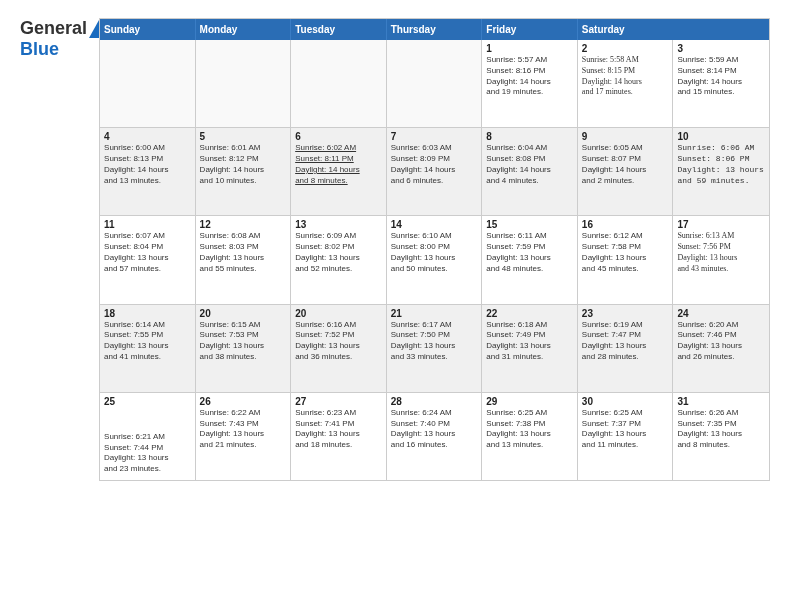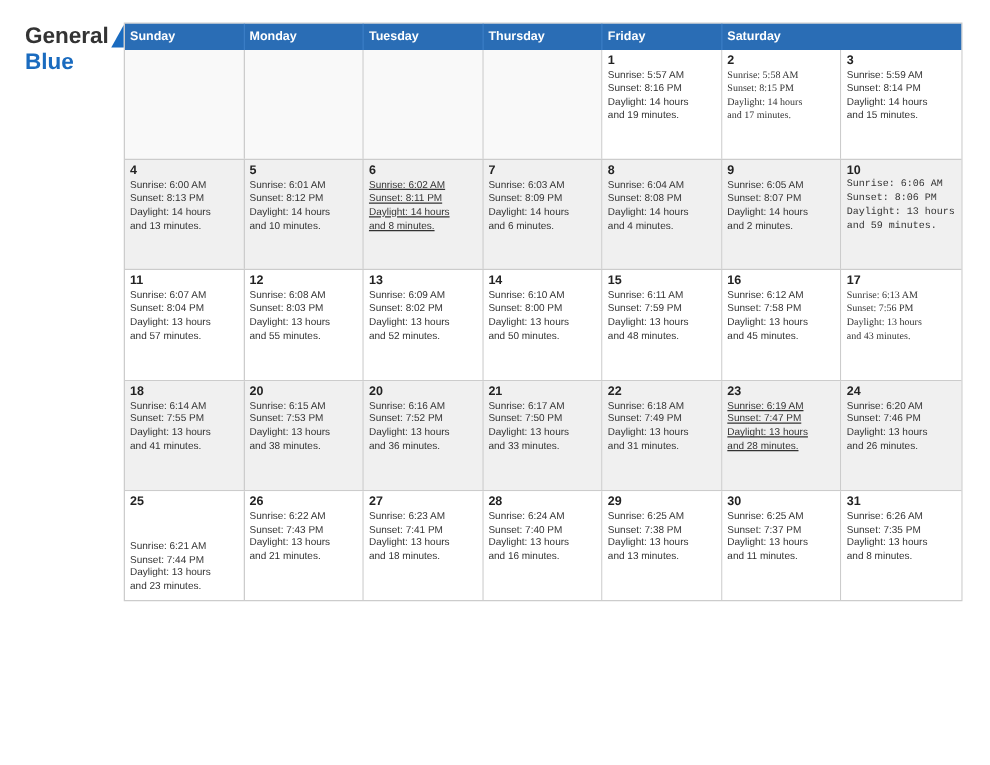--- a/index.html
+++ b/index.html
@@ -314,21 +314,21 @@
           </div>
           <div class="cal-cell shaded">
             <span class="day-num">22</span>
             <div class="cell-text" style="white-space: pre-line;">Sunrise: 6:18 AM
 Sunset: 7:49 PM
 Daylight: 13 hours
 and 31 minutes.</div>
           </div>
           <div class="cal-cell shaded">
             <span class="day-num">23</span>
-            <div class="cell-text" style="white-space: pre-line; text-decoration: underline;">Sunrise: 6:19 AM
+            <div class="cell-text" style="white-space: pre-line;">Sunrise: 6:19 AM
 Sunset: 7:47 PM
 Daylight: 13 hours
 and 28 minutes.</div>
           </div>
           <div class="cal-cell shaded">
             <span class="day-num">24</span>
             <div class="cell-text" style="white-space: pre-line;">Sunrise: 6:20 AM
 Sunset: 7:46 PM
 Daylight: 13 hours
 and 26 minutes.</div>

